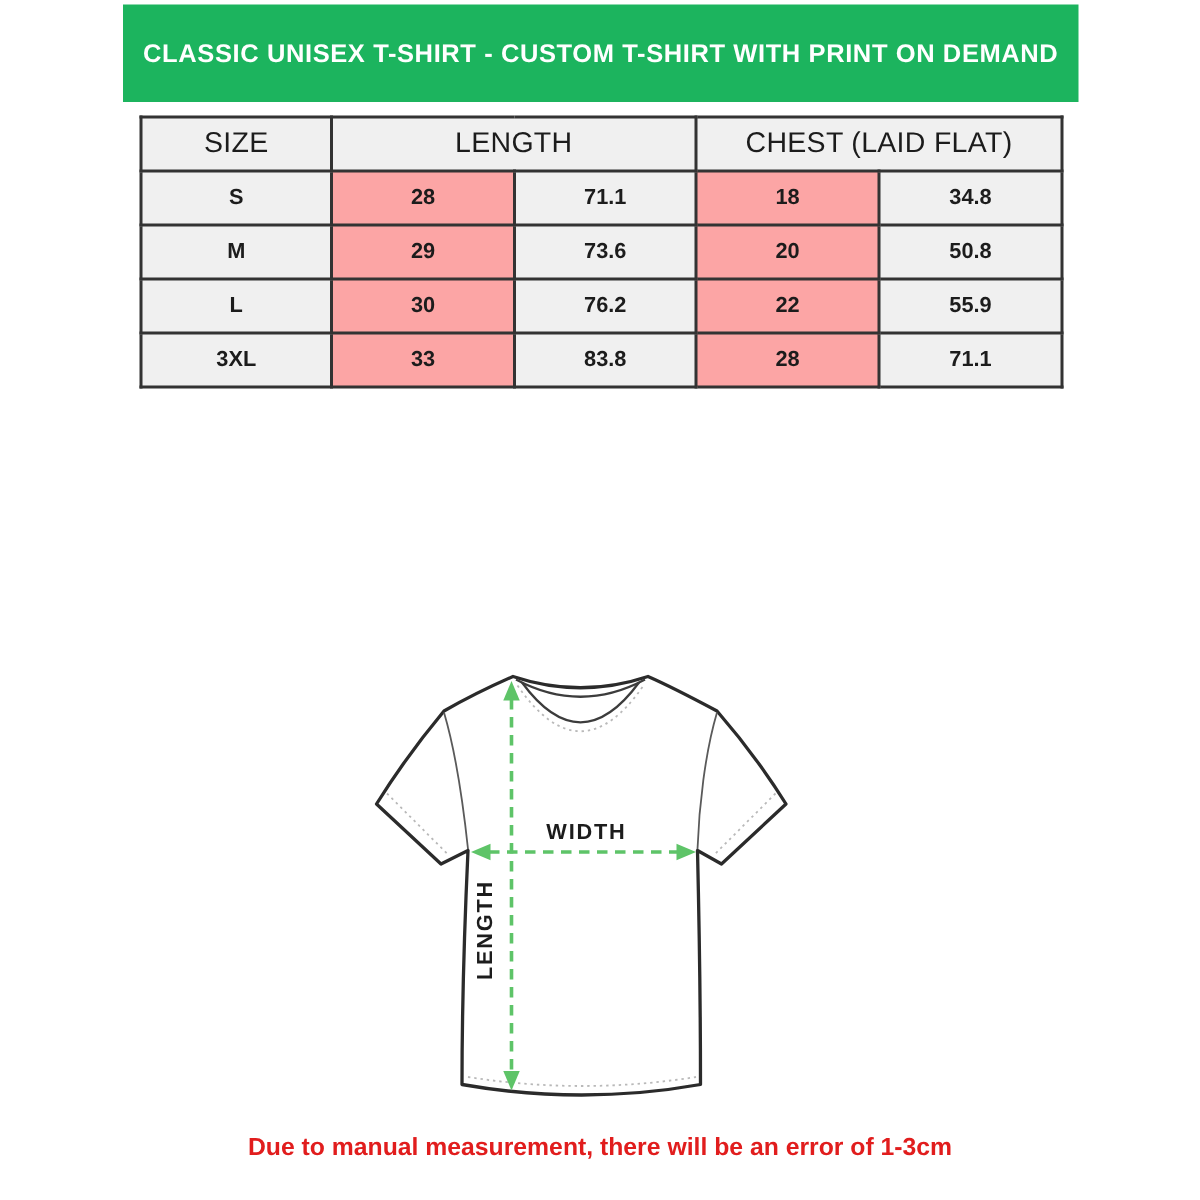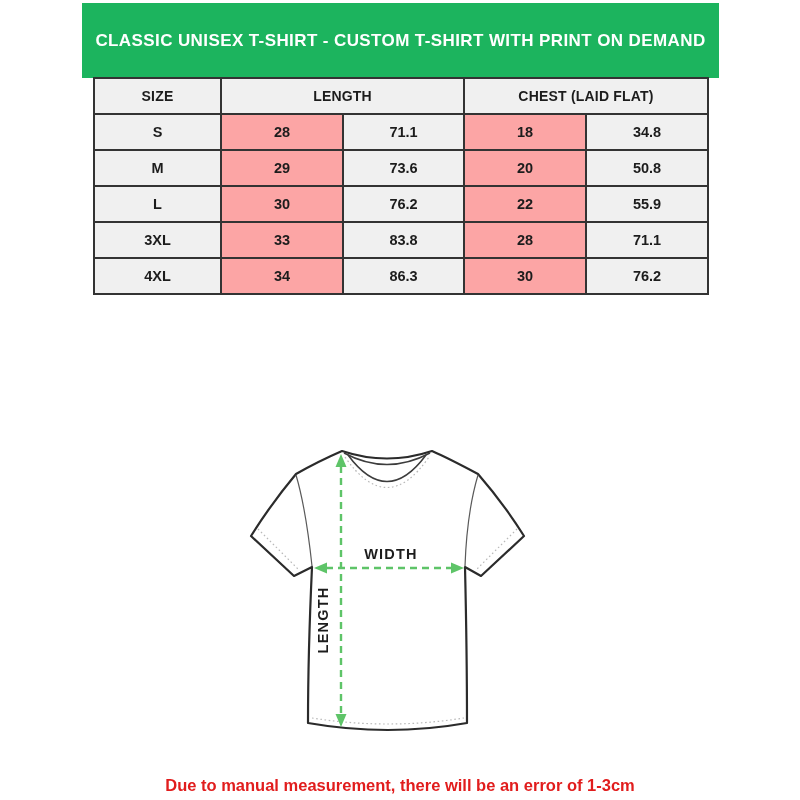--- a/index.html
+++ b/index.html
@@ -12,41 +12,41 @@
   *{margin:0;padding:0;box-sizing:border-box;}
   html,body{background:#ffffff;}
   body{
     font-family:"Liberation Sans","DejaVu Sans",sans-serif;
     width:800px;height:800px;position:relative;overflow:hidden;
   }
   .page{position:absolute;inset:0;width:800px;height:800px;background:#fff;}
 
   
   .banner{
-    position:absolute;left:82px;top:3px;width:637px;height:75px;
+    position:absolute;left:82px;top:3px;width:637px;height:65px;
     background:var(--banner-green);
     display:flex;align-items:center;justify-content:center;
   }
   .banner-title{
     color:#ffffff;font-weight:bold;font-size:17px;letter-spacing:.4px;
     text-align:center;white-space:nowrap;
   }
 
   
   .chart-wrap{position:absolute;left:93px;top:77px;}
   table.size-chart{
     border-collapse:collapse;table-layout:fixed;width:614px;
     border:2px solid var(--table-border);
   }
   table.size-chart th,table.size-chart td{
     border:2px solid var(--table-border);
     height:36px;text-align:center;vertical-align:middle;
     color:#1c1c1c;
   }
-  table.size-chart th{background:var(--cell-shaded);font-size:14px;font-weight:bold;letter-spacing:.2px;margin-left:13px;}
+  table.size-chart th{background:var(--cell-shaded);font-size:19px;font-weight:normal;letter-spacing:.2px;margin-left:13px;}
   table.size-chart td{font-size:14.5px;font-weight:bold;}
   td.cell-size,td.cell-cm{background:var(--cell-shaded);}
   td.cell-in{background:#fca5a5;}
   col.c-size{width:127px;}
   col.c-a{width:122px;}
   col.c-b{width:121px;}
 
   
   .diagram{position:absolute;left:238px;top:430px;width:300px;height:320px;text-align:right;}
   .diagram svg{display:block;width:300px;height:320px;}
@@ -58,21 +58,21 @@
   .measure-head{fill:var(--arrow-green);stroke:none;}
   .diagram text{
     font-family:"Liberation Sans","DejaVu Sans",sans-serif;
     font-weight:bold;font-size:14.5px;letter-spacing:1.2px;fill:#1c1c1c;
   }
 
   
   .note{
     position:absolute;left:0;top:756px;width:800px;
     text-align:center;color:var(--note-red);
-    font-weight:bold;font-size:16.5px;margin-top:20px;
+    font-weight:bold;font-size:16.5px;
   }
 </style>
 </head>
 <body>
 
 <div class="page">
 
   <div class="banner">
     <div class="banner-title">CLASSIC UNISEX T-SHIRT - CUSTOM T-SHIRT WITH PRINT ON DEMAND</div>
   </div>
@@ -114,27 +114,20 @@
           <td class="cell-cm">76.2</td>
           <td class="cell-in">22</td>
           <td class="cell-cm">55.9</td>
         </tr>
         <tr>
           <td class="cell-size">3XL</td>
           <td class="cell-in">33</td>
           <td class="cell-cm">83.8</td>
           <td class="cell-in">28</td>
           <td class="cell-cm">71.1</td>
-        </tr>
-        <tr>
-          <td class="cell-size">4XL</td>
-          <td class="cell-in">34</td>
-          <td class="cell-cm">86.3</td>
-          <td class="cell-in">30</td>
-          <td class="cell-cm">76.2</td>
         </tr>
       </tbody>
     </table>
   </div>
 
   <div class="diagram">
     <svg viewBox="0 0 300 320">
 
       <path class="outline" d="M104,21
            C88,28 72,36 58,44

